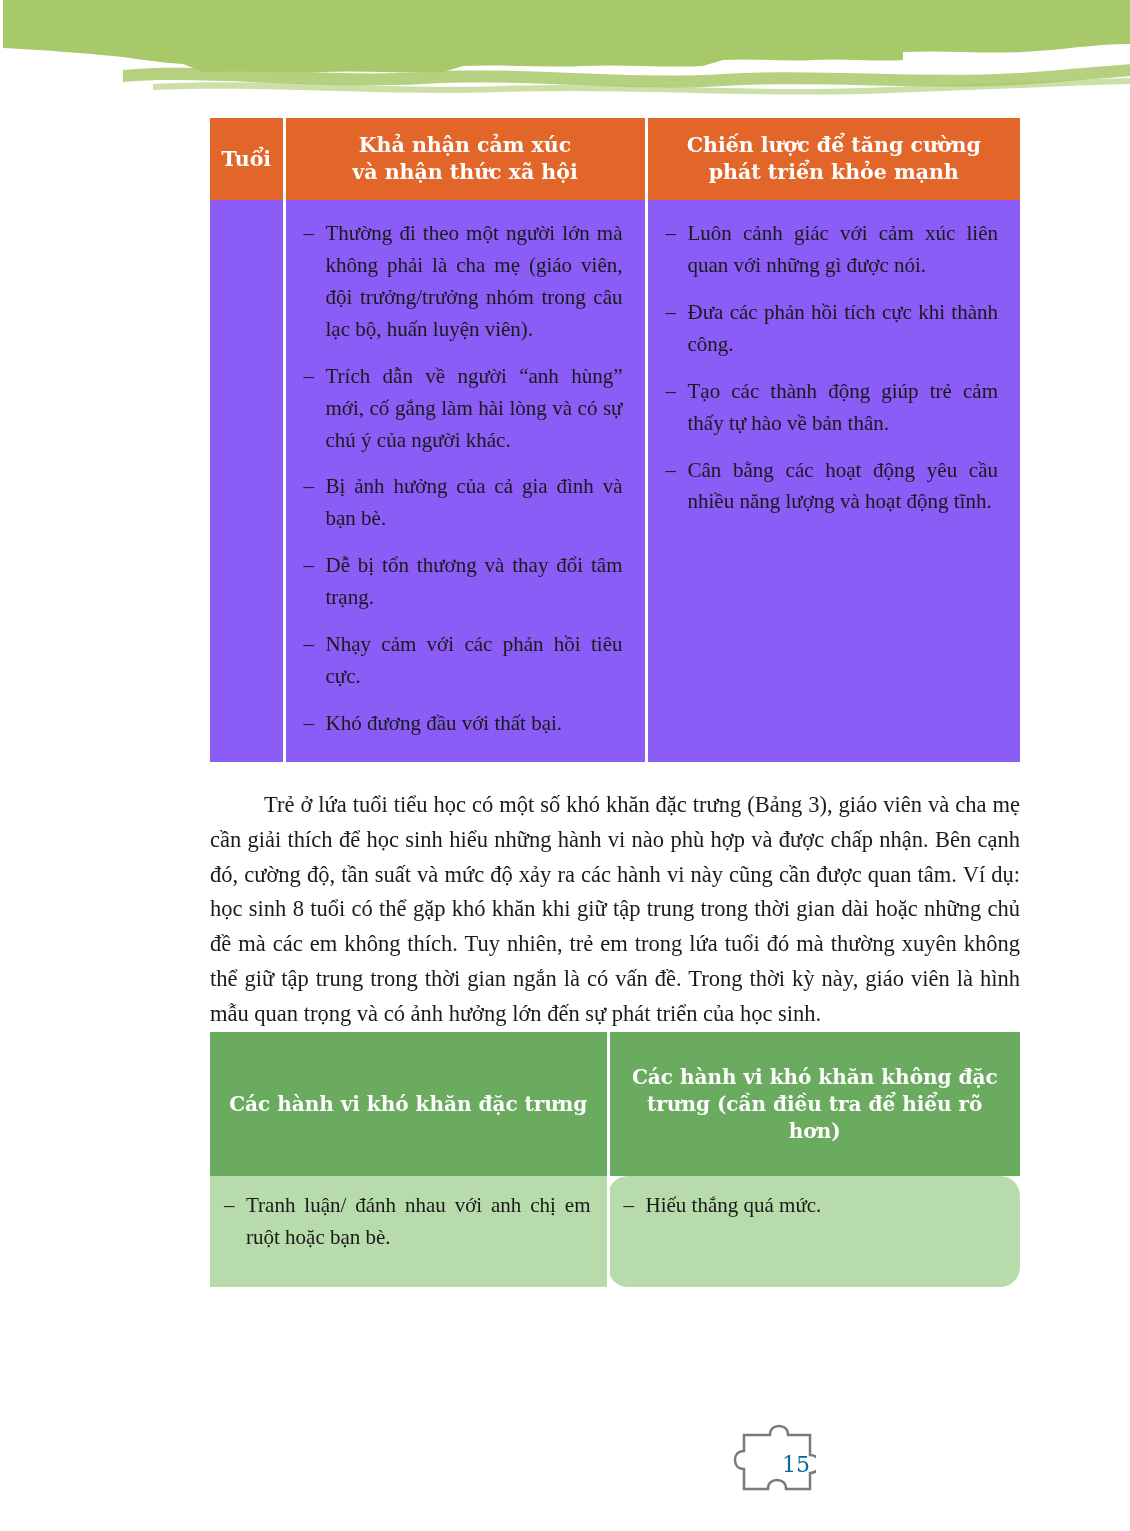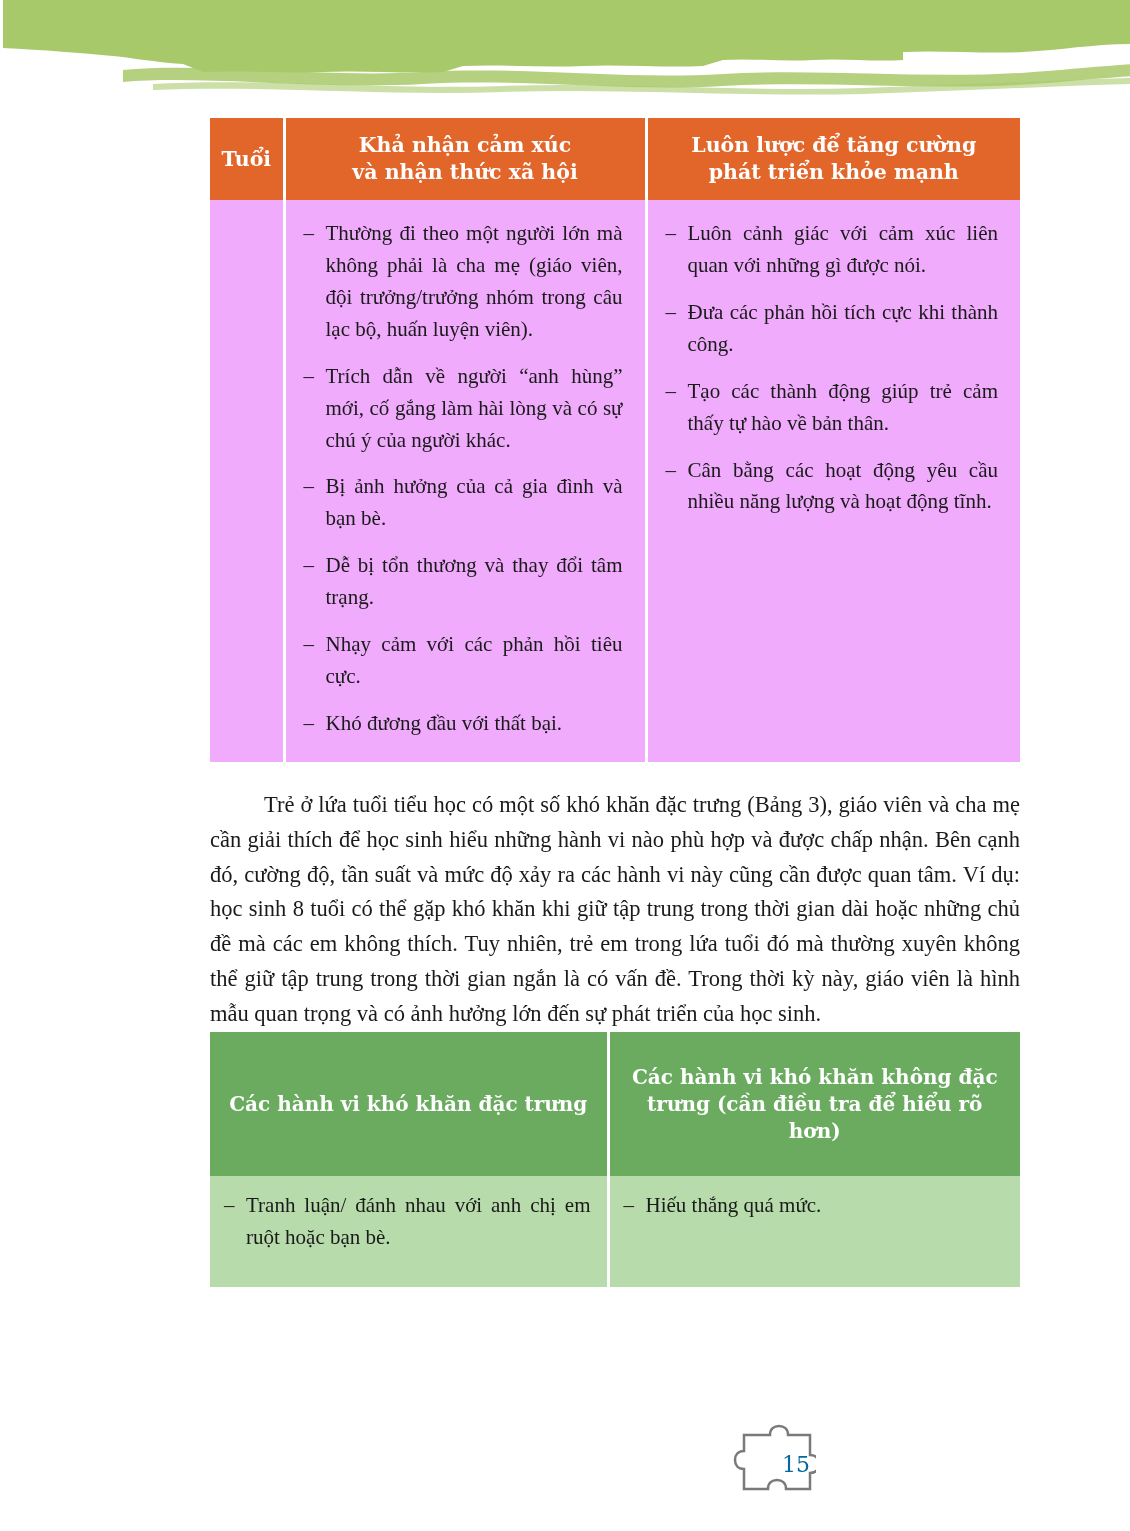--- a/index.html
+++ b/index.html
@@ -56,21 +56,21 @@
     font-weight: bold;
     font-size: 20.5px;
     line-height: 1.32;
     text-align: center;
     vertical-align: middle;
     padding: 14px 10px;
     border-right: 3px solid #ffffff;
   }
   .t-orange thead th:last-child { border-right: none; }
   .t-orange tbody td {
-    background: #f0abfc;
+    background: #8b5cf6;
     vertical-align: top;
     padding: 18px 22px 22px 18px;
     border-right: 3px solid #ffffff;
   }
   .t-orange tbody td:last-child { border-right: none; }
 
   ul.dashlist {
     list-style: none;
     margin: 0;
     padding: 0;
@@ -128,21 +128,21 @@
     padding: 32px 14px;
     border-right: 3px solid #ffffff;
   }
   .t-green thead th:last-child { border-right: none; }
   .t-green tbody td {
     background: #b7dbab;
     vertical-align: top;
     padding: 14px 16px 34px 14px;
     border-right: 3px solid #ffffff;
   }
-  .t-green tbody td:last-child { border-right: none; }
+  .t-green tbody td:last-child { border-right: none; border-radius: 20px; }
   .t-green tbody td ul.dashlist > li {
     font-size: 21px;
     line-height: 1.5;
   }
 
   
   .pagenum-wrap {
     position: absolute;
     right: 88px;
     bottom: 38px;
@@ -188,21 +188,21 @@
       <thead>
         <tr>
           <th>
             <span>Tuổi</span>
           </th>
           <th>
             <div>Khả nhận cảm xúc</div>
             <div>và nhận thức xã hội</div>
           </th>
           <th>
-            <div>Luôn lược để tăng cường</div>
+            <div>Chiến lược để tăng cường</div>
             <div>phát triển khỏe mạnh</div>
           </th>
         </tr>
       </thead>
       <tbody>
         <tr>
           <td>
             <span></span>
           </td>
           <td>

